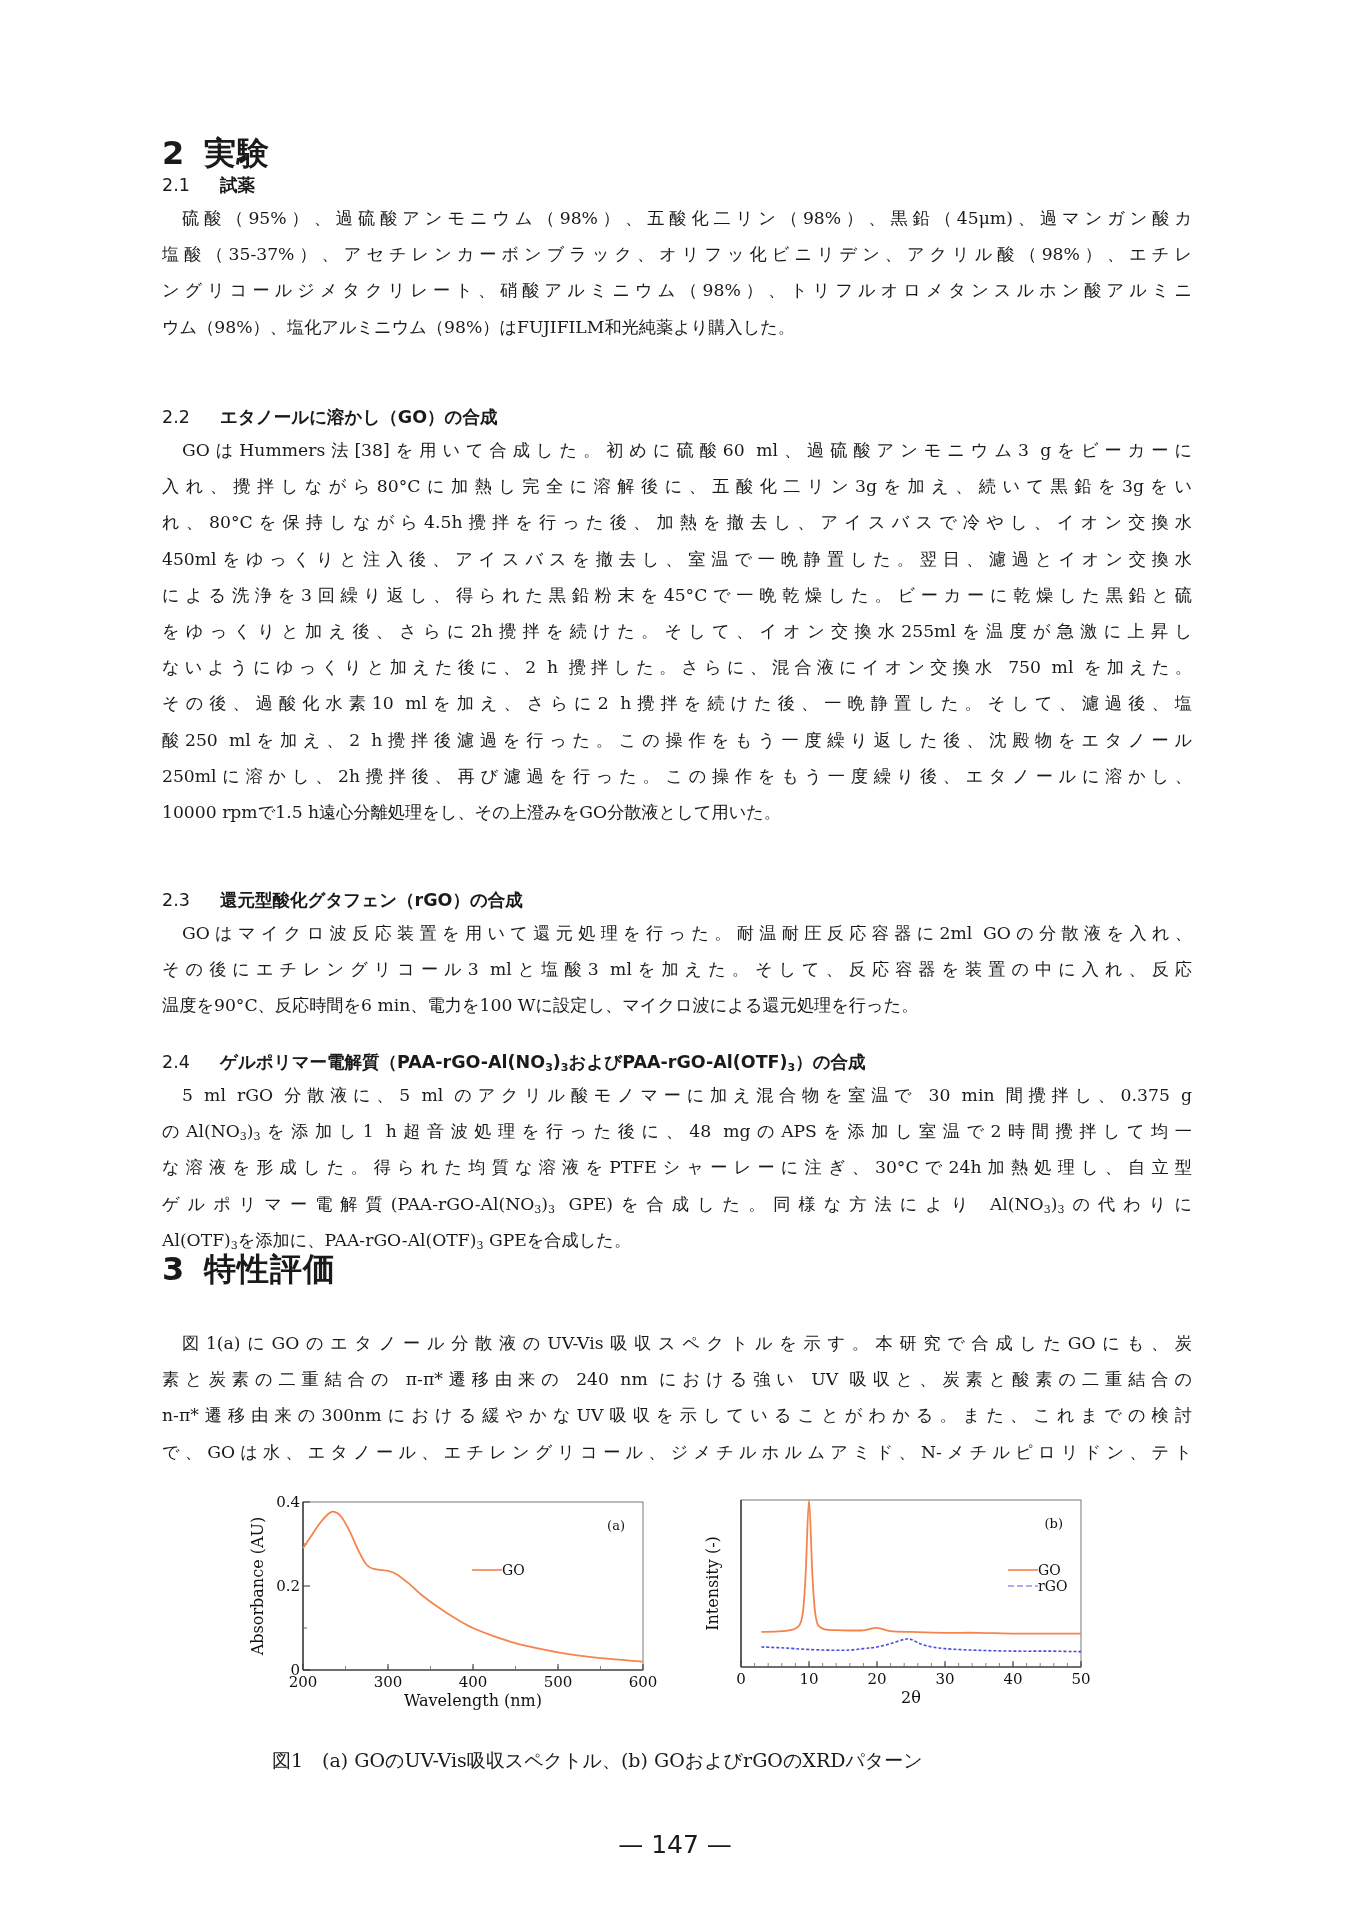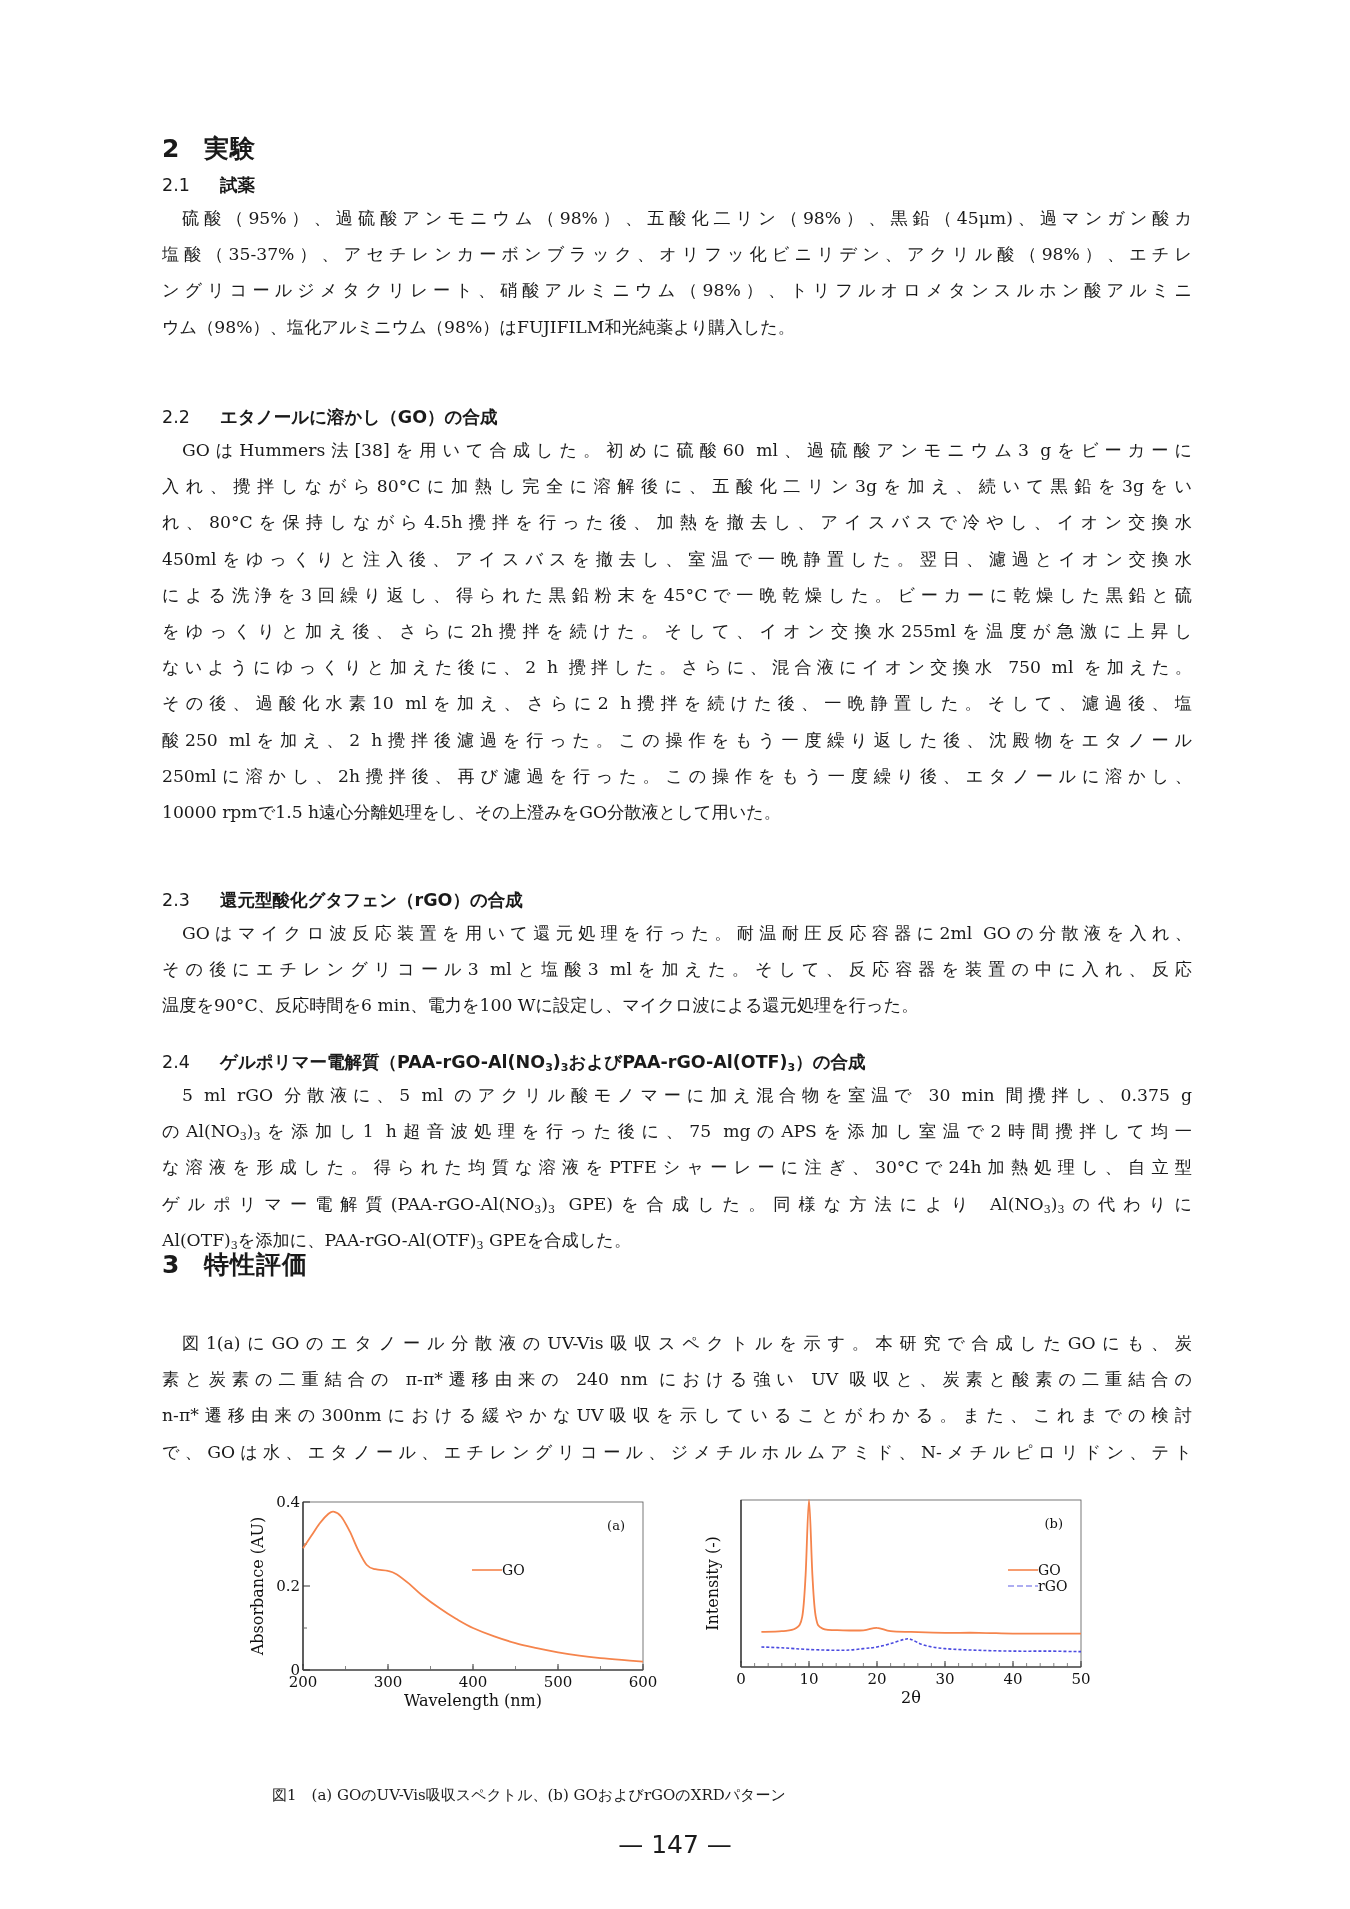--- a/index.html
+++ b/index.html
@@ -1,33 +1,33 @@
 <!DOCTYPE html>
 <html><head>
 <meta charset="utf-8">
 <style>
   html, body { margin: 0; padding: 0; background: #ffffff; }
   body { width: 1350px; height: 1909px; position: relative; overflow: hidden;
          font-family: "DejaVu Serif", "Liberation Serif", serif; color: #1a1a1a; }
   .page { position: absolute; left: 0; top: 0; width: 1350px; height: 1909px; }
   .h1 { position: absolute; left: 162px; font-family: "DejaVu Sans", "Liberation Sans", sans-serif;
-        font-size: 25px; font-weight: bold; letter-spacing: 1px; }
+        font-size: 32px; font-weight: bold; letter-spacing: 1px; }
   .h1 .num { display: inline-block; width: 42px; }
   .h2 { position: absolute; left: 162px; font-family: "DejaVu Sans", "Liberation Sans", sans-serif;
         font-size: 17.5px; font-weight: bold; }
   .h2 .num { display: inline-block; width: 58px; font-weight: normal; }
   .para { position: absolute; left: 162px; width: 1030px; font-size: 17.2px; line-height: 36.2px;
           text-align: justify; text-justify: inter-character; }
   .line { display: block; white-space: nowrap; text-align: justify; text-align-last: justify; height: 36.2px; }
   .line.last { text-align-last: left; }
   .line.first { padding-left: 20px; }
   sub { font-size: 11px; vertical-align: -3px; line-height: 0; }
   .figure { position: absolute; left: 0; top: 1490px; width: 1350px; height: 250px; }
   .chart svg text { font-family: "DejaVu Serif", "Liberation Serif", serif; }
-  .caption { position: absolute; left: 272px; top: 1748px; font-size: 15px; white-space: nowrap; margin-top: 38px; }
+  .caption { position: absolute; left: 272px; top: 1748px; font-size: 19px; white-space: nowrap; }
   .pagenum { position: absolute; left: 0; width: 1350px; top: 1830px; text-align: center;
              font-family: "DejaVu Sans", "Liberation Sans", sans-serif; font-size: 25px; }
 </style>
 </head>
 <body>
 
 <div class="page">
 
   <div class="h1" style="top:132px;">
     <span class="num">2</span><span>実験</span>
@@ -67,21 +67,21 @@
     <span class="line first">GOはマイクロ波反応装置を用いて還元処理を行った。耐温耐圧反応容器に2ml GOの分散液を入れ、</span>
     <span class="line">その後にエチレングリコール3 mlと塩酸3 mlを加えた。そして、反応容器を装置の中に入れ、反応</span>
     <span class="line last">温度を90°C、反応時間を6 min、電力を100 Wに設定し、マイクロ波による還元処理を行った。</span>
   </div>
 
   <div class="h2" style="top:1050px;">
     <span class="num">2.4</span><span><span>ゲルポリマー電解質（PAA-rGO-Al(NO</span><sub>3</sub><span>)</span><sub>3</sub><span>およびPAA-rGO-Al(OTF)</span><sub>3</sub><span>）の合成</span></span>
   </div>
   <div class="para" style="top:1077px;">
     <span class="line first"><span>5 ml rGO 分散液に、5 ml のアクリル酸モノマーに加え混合物を室温で 30 min 間攪拌し、0.375 g</span></span>
-    <span class="line"><span>のAl(NO</span><sub>3</sub><span>)</span><sub>3</sub><span>を添加し1 h超音波処理を行った後に、75 mgのAPSを添加し室温で2時間攪拌して均一</span></span>
+    <span class="line"><span>のAl(NO</span><sub>3</sub><span>)</span><sub>3</sub><span>を添加し1 h超音波処理を行った後に、48 mgのAPSを添加し室温で2時間攪拌して均一</span></span>
     <span class="line"><span>な溶液を形成した。得られた均質な溶液をPTFEシャーレーに注ぎ、30°Cで24h加熱処理し、自立型</span></span>
     <span class="line"><span>ゲルポリマー電解質(PAA-rGO-Al(NO</span><sub>3</sub><span>)</span><sub>3</sub><span> GPE)を合成した。同様な方法により Al(NO</span><sub>3</sub><span>)</span><sub>3</sub><span>の代わりに</span></span>
     <span class="line last"><span>Al(OTF)</span><sub>3</sub><span>を添加に、PAA-rGO-Al(OTF)</span><sub>3</sub><span> GPEを合成した。</span></span>
   </div>
 
   <div class="h1" style="top:1248px;">
     <span class="num">3</span><span>特性評価</span>
   </div>
   <div class="para" style="top:1325px;">
     <span class="line first">図1(a)にGOのエタノール分散液のUV-Vis吸収スペクトルを示す。本研究で合成したGOにも、炭</span>

